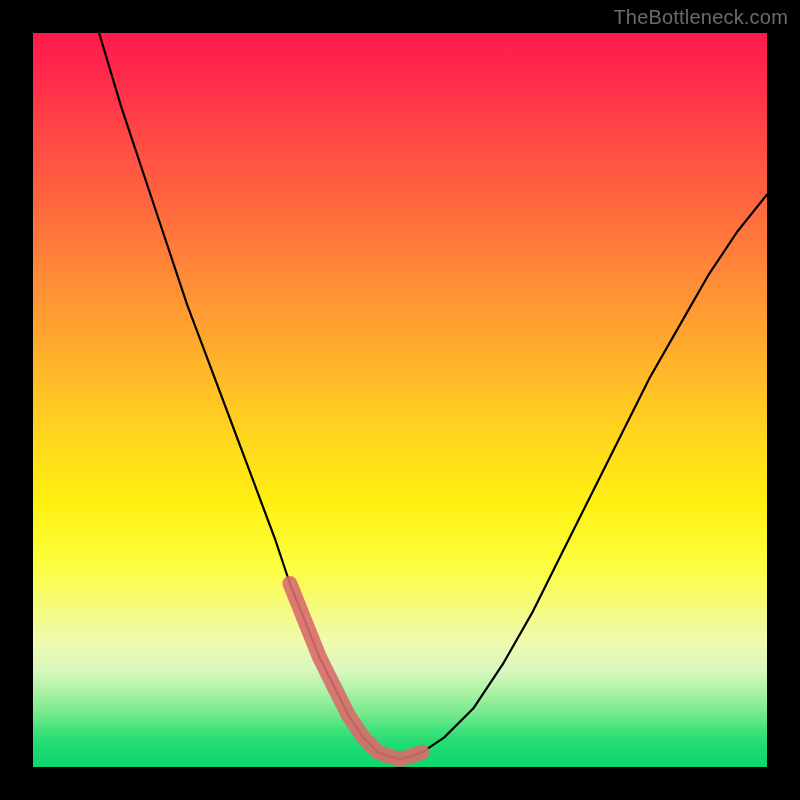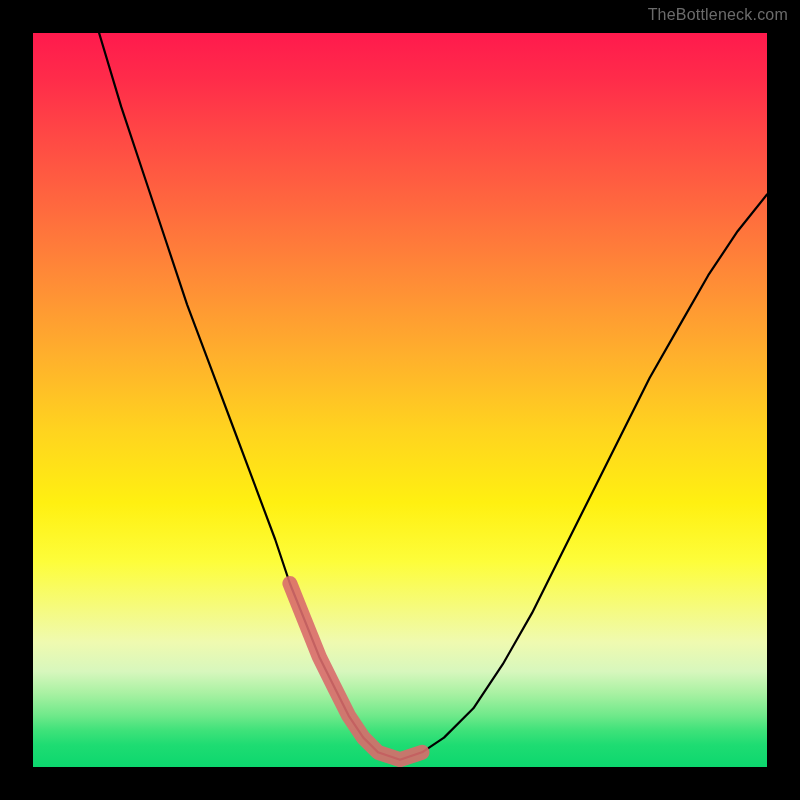--- a/index.html
+++ b/index.html
@@ -44,21 +44,21 @@
       #3fe27a 95%,
       #1edc72 97%,
       #0cd76e 100%
     );
   }
   .watermark {
     position: absolute;
     top: 6px;
     right: 12px;
     color: #6b6b6b;
-    font-size: 16px;
+    font-size: 20px;
     font-weight: 500;
     letter-spacing: 0.2px;
     user-select: none;
   }
   svg.curve {
     position: absolute;
     left: 0;
     top: 0;
     width: 734px;
     height: 734px;

